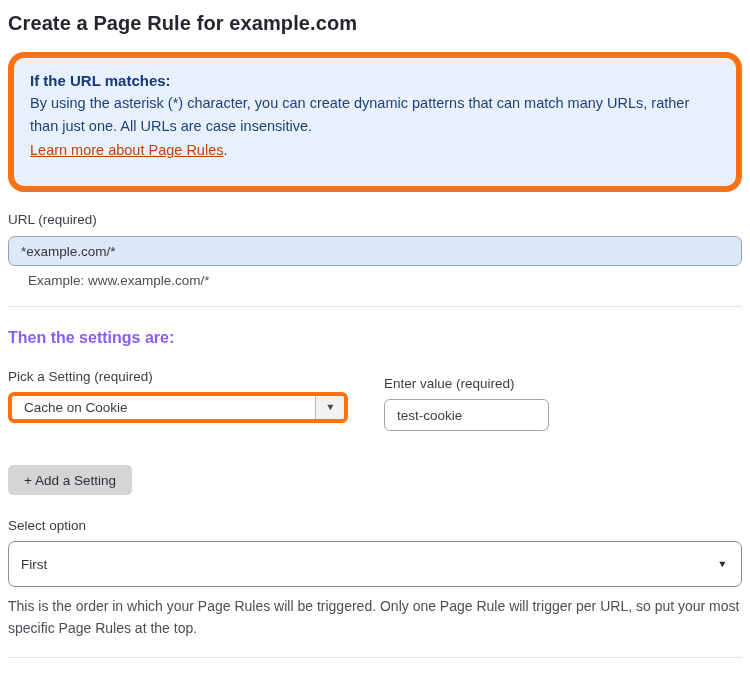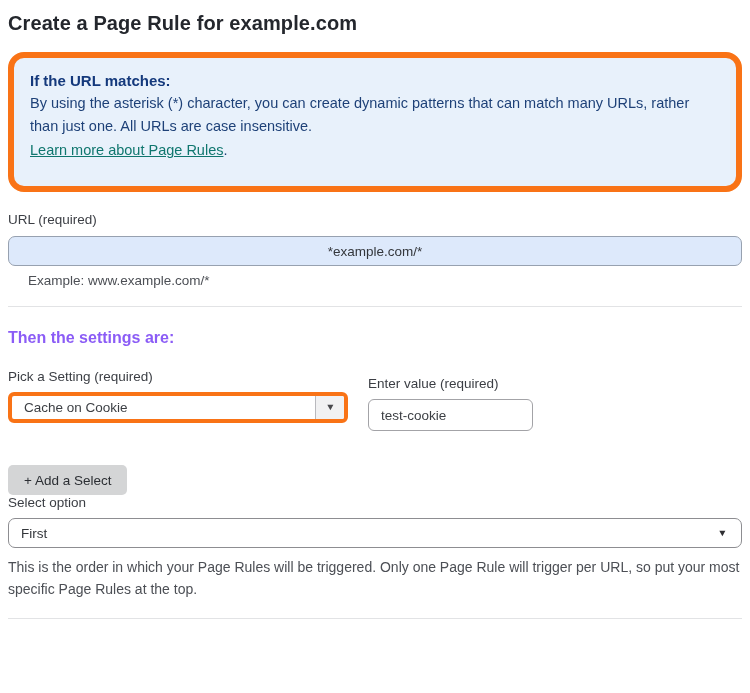--- a/index.html
+++ b/index.html
@@ -28,62 +28,61 @@
     font-size: 15px; font-weight: bold; line-height: 23px;
     color: #14397c;
   }
   .info-body {
     font-size: 14.5px; line-height: 23px;
     color: #1e4178;
     max-width: 706px;
   }
   .info-link-row { line-height: 23px; }
   .info-link {
-    font-size: 14.5px; color: #0f766e; text-decoration: underline;
+    font-size: 14.5px; color: #c2410c; text-decoration: underline;
     cursor: pointer;
     margin-top: 20px;
   }
   .info-suffix { font-size: 14.5px; color: #1e4178; }
 
   .field-label {
     font-size: 13.5px; line-height: 16px; color: #3b3e44;
   }
   .url-label { margin-top: 20px; }
 
   .url-input {
     margin-top: 8px;
     width: 100%; height: 30px;
     background: #dde9fb;
     border: 1px solid #97a1b0;
     border-radius: 7px;
     padding: 0 12px;
     font-family: "Liberation Sans", "DejaVu Sans", sans-serif;
     font-size: 13.5px; color: #33363b;
     outline: none;
-    text-align: center;
   }
   .example-text {
     margin-top: 7px;
     font-size: 13.5px; color: #4c4f55; margin-left: 20px;
   }
 
   hr.divider {
     border: none; border-top: 1px solid #e2e3e5;
     margin-top: 18px;
   }
 
   h2.section-heading {
     font-size: 16px; font-weight: bold; color: #8b5cf6;
     line-height: 19px;
   }
   .settings-heading { margin-top: 21px; }
 
   .settings-row { margin-top: 22px; display: flex; }
   .setting-col { width: 340px; }
-  .value-col { margin-left: 20px; padding-top: 7px; }
+  .value-col { margin-left: 36px; padding-top: 7px; }
 
   .dropdown {
     margin-top: 7px;
     width: 340px; height: 31px;
     background: #ffffff;
     border: 4px solid #f97316;
     border-radius: 6px;
     display: flex; align-items: stretch;
     overflow: hidden;
     cursor: pointer;
@@ -122,25 +121,25 @@
     background: #d4d5d6;
     border: none; border-radius: 5px;
     height: 30px; padding: 0 16px;
     font-family: "Liberation Sans", "DejaVu Sans", sans-serif;
     font-size: 13.5px; color: #2b2e33;
     cursor: pointer;
   }
   .add-setting { margin-top: 34px; }
 
   .order-heading { margin-top: 47px; font-size: 15px; }
-  .select-label { }
+  .select-label { margin-top: 23px; }
 
   .order-select {
     margin-top: 7px;
-    width: 100%; height: 30px;
+    width: 100%; height: 46px;
     background: #ffffff;
     border: 1px solid #8d8d91;
     border-radius: 7px;
     display: flex; align-items: center;
     padding: 0 14px 0 12px;
     font-size: 13.5px; color: #33363b;
     cursor: pointer;
   }
   .order-select .spacer { flex: 1; }
   .order-select .caret { color: #2f2f33; }
@@ -183,21 +182,21 @@
           <span class="caret">▼</span>
         </span>
       </div>
     </div>
     <div class="value-col">
       <div class="field-label">Enter value (required)</div>
       <input type="text" class="value-input" value="test-cookie" style="">
     </div>
   </div>
 
-  <button class="gray-btn add-setting">+ Add a Select</button>
+  <button class="gray-btn add-setting">+ Add a Setting</button>
 
 
   <div class="field-label select-label">Select option</div>
   <div class="order-select">
     <span>First</span>
     <span class="spacer"></span>
     <span class="caret">▼</span>
   </div>
   <div class="help-text">This is the order in which your Page Rules will be triggered. Only one Page Rule will trigger per URL, so put your most specific Page Rules at the top.</div>
 

